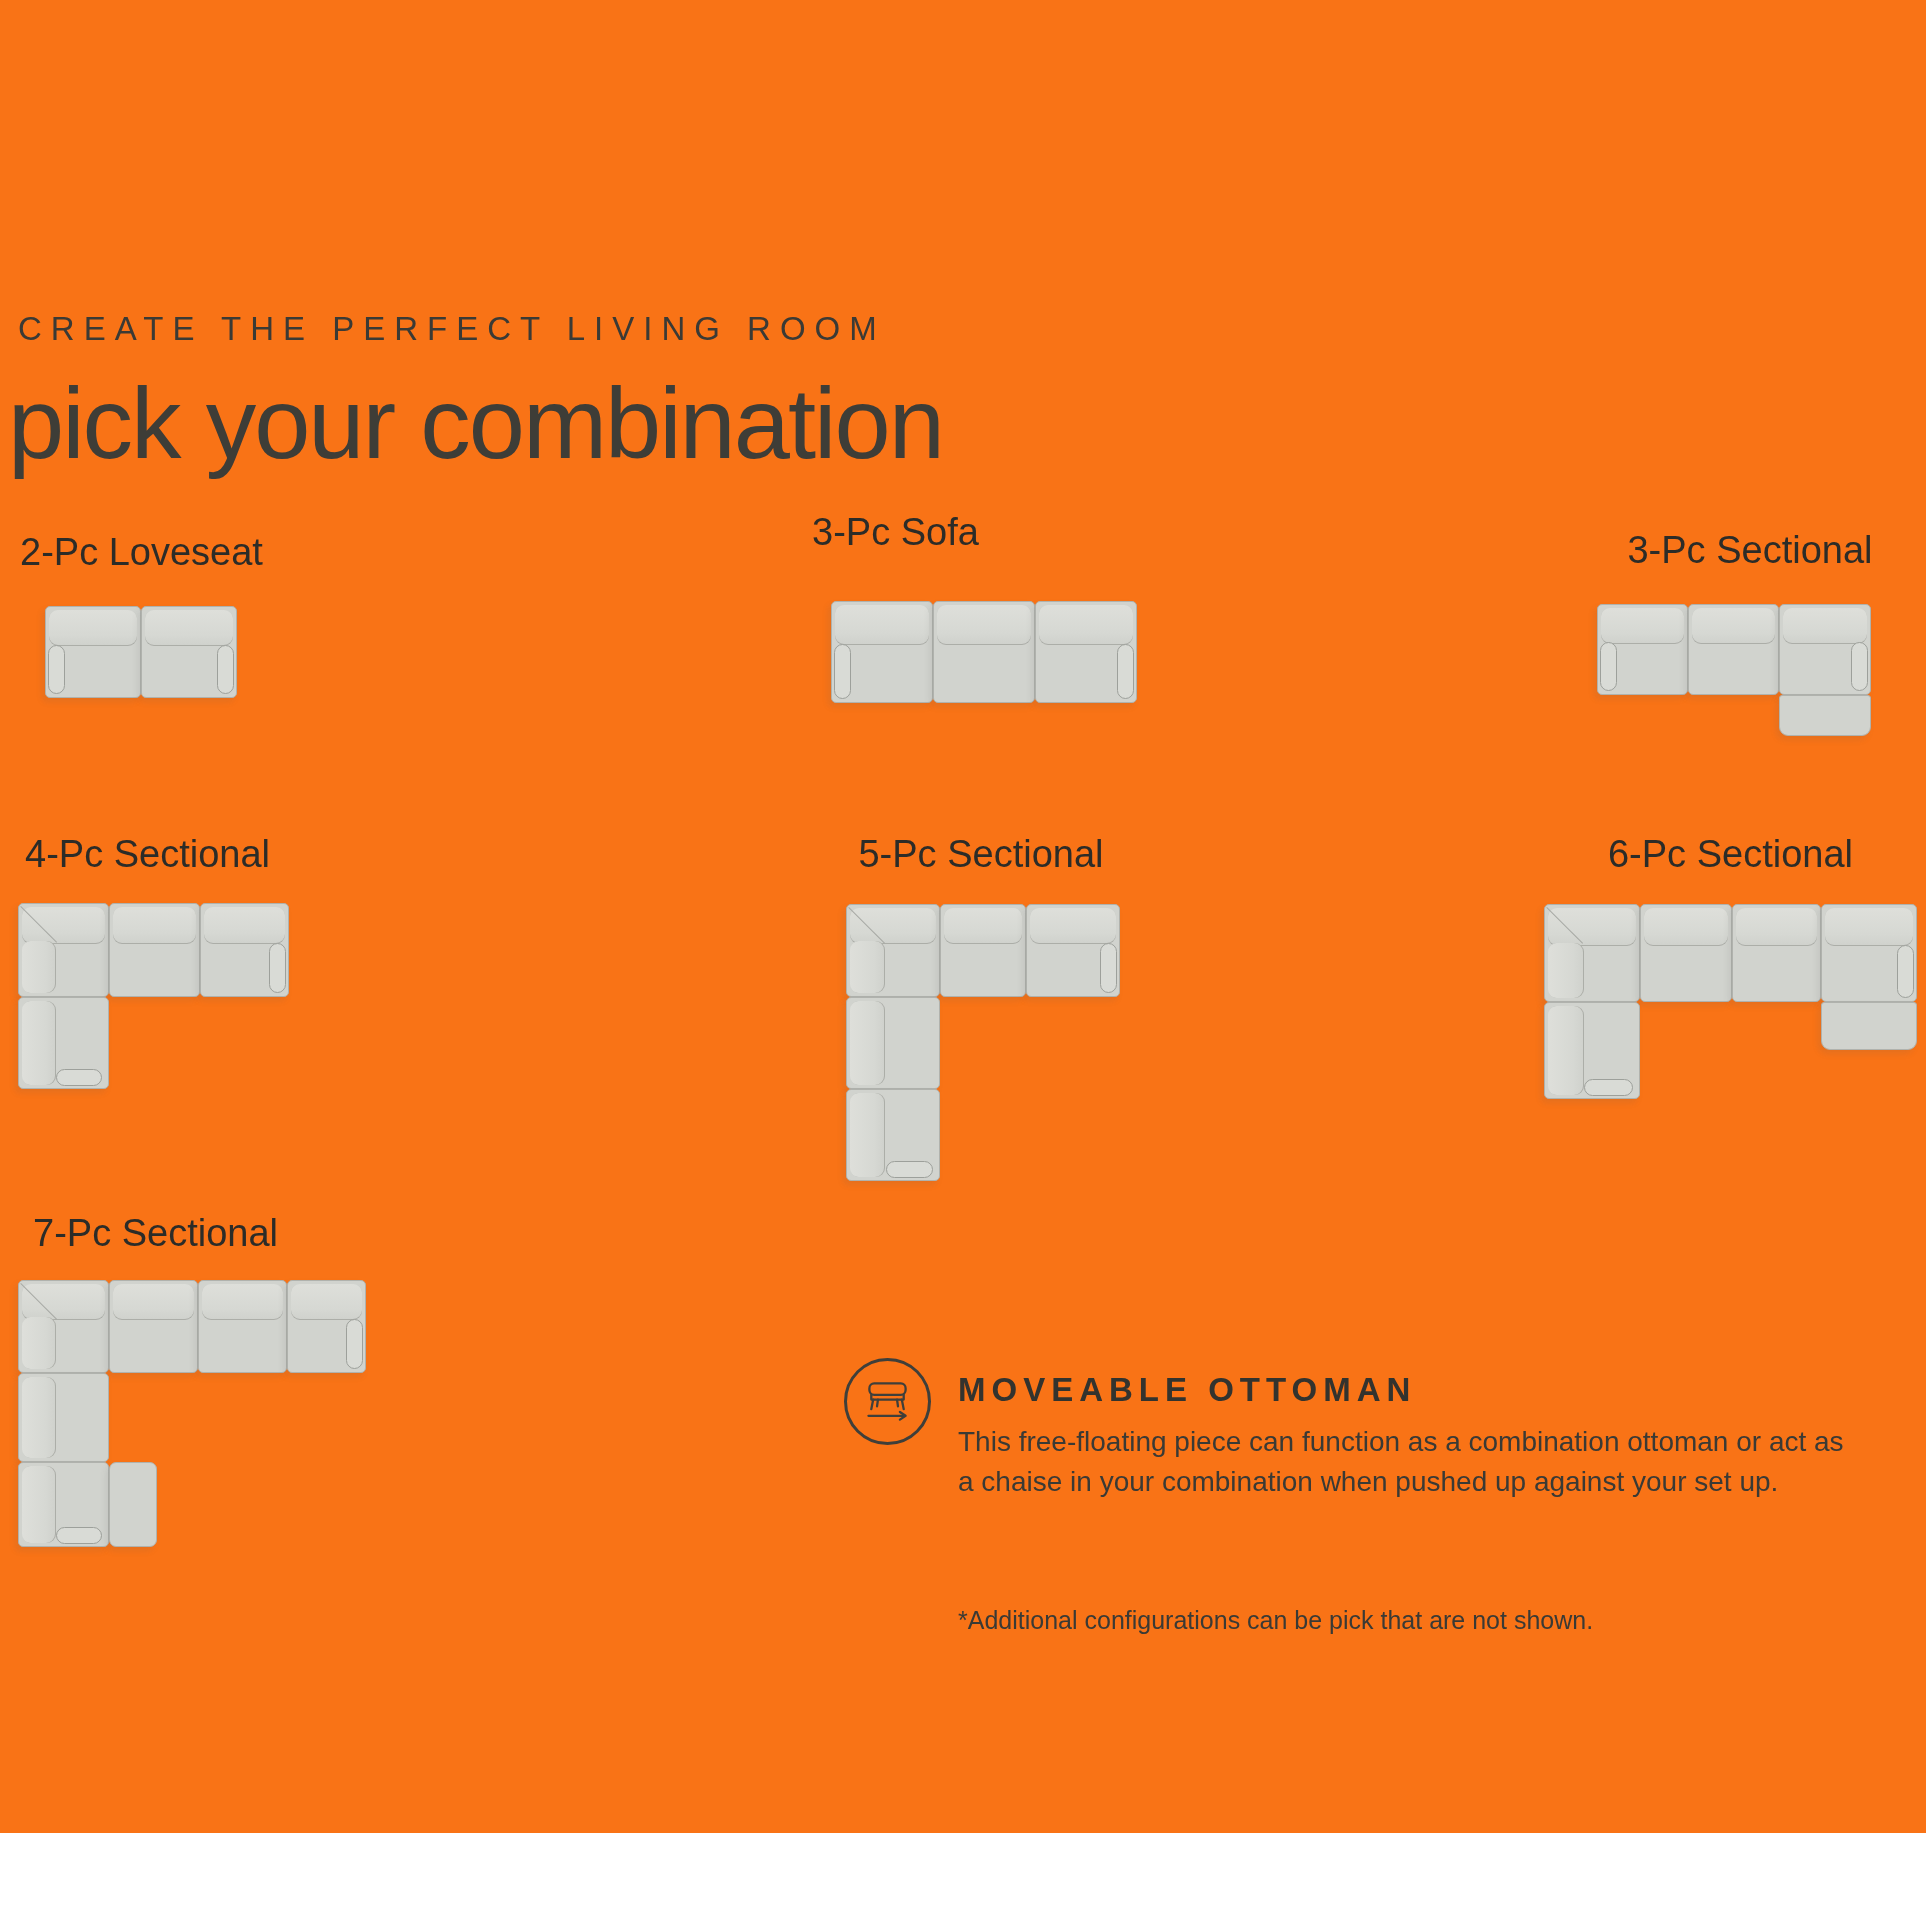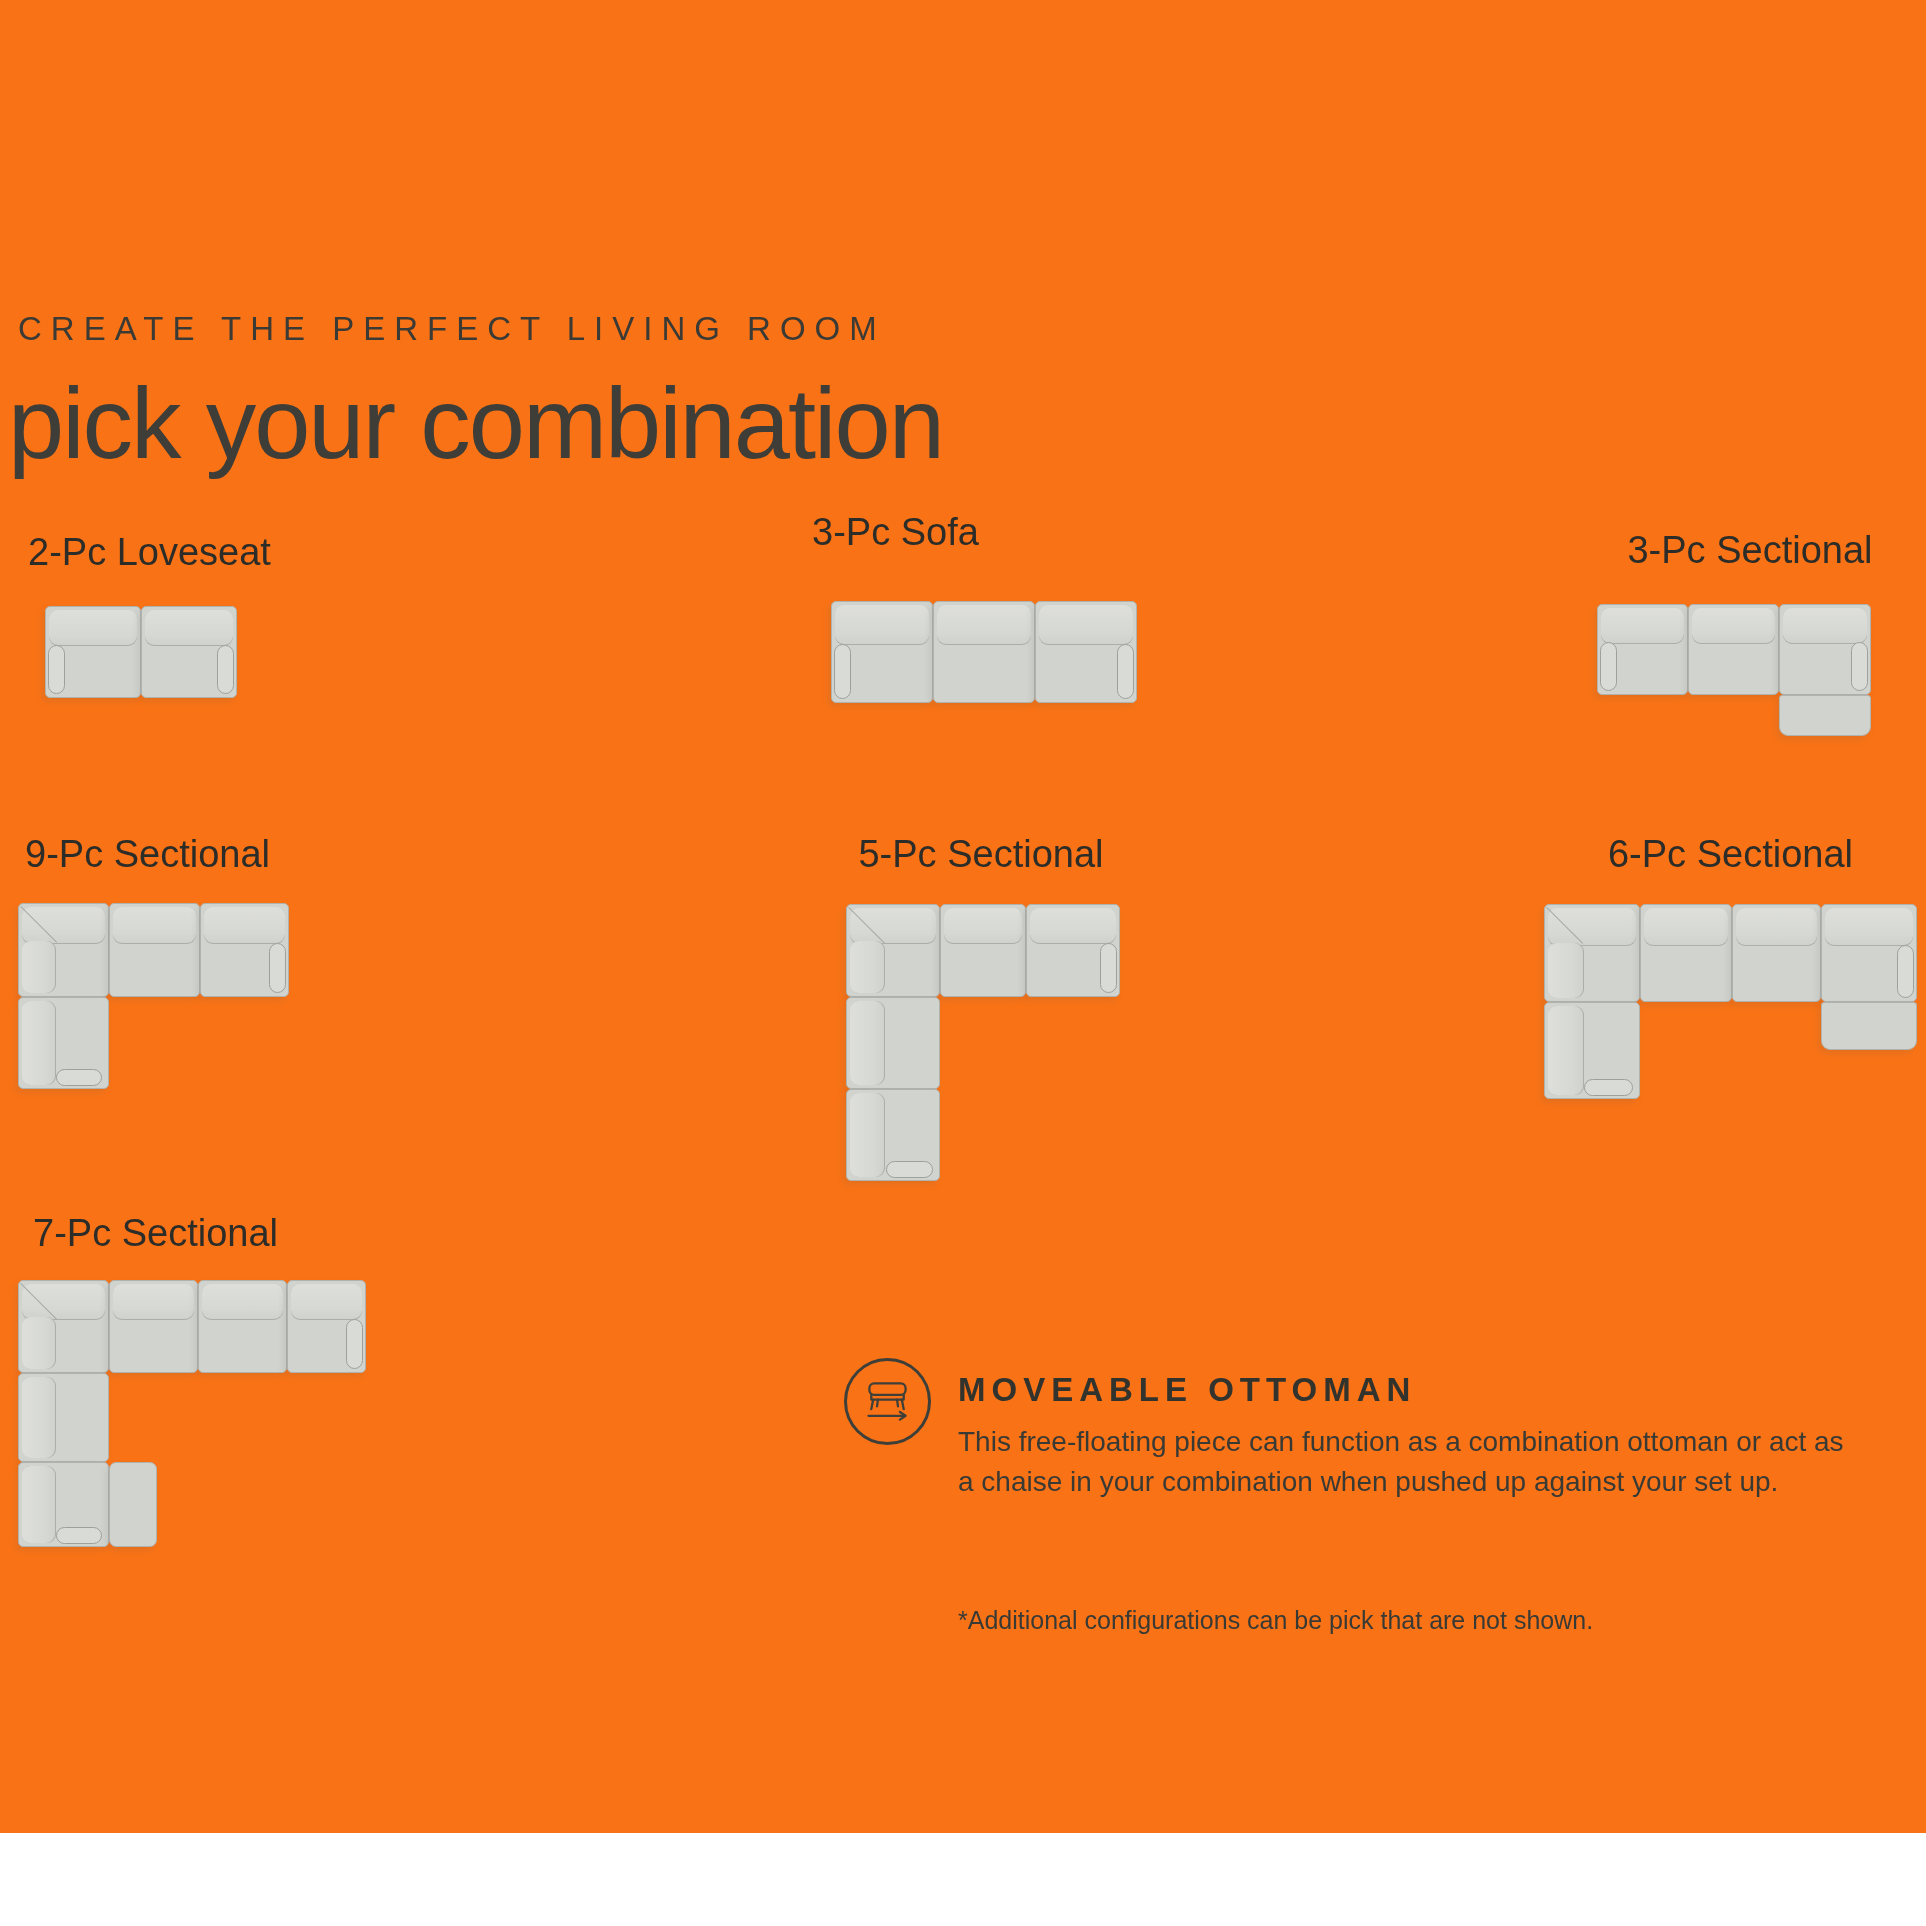--- a/index.html
+++ b/index.html
@@ -5,21 +5,21 @@
   html,body{margin:0;padding:0;background:#ffffff;}
   .page{position:relative;width:1927px;height:1833px;background:#f97316;overflow:hidden;
         font-family:"Liberation Sans", sans-serif;}
 
   .eyebrow{position:absolute;left:18px;top:310px;font-size:33px;letter-spacing:9px;
            color:#3b3a35;white-space:nowrap;}
   .heading{position:absolute;left:8px;top:366px;margin:0;font-size:101px;font-weight:normal;
            letter-spacing:-2px;color:#3e3d37;white-space:nowrap;}
 
   .combo-label{position:absolute;font-size:38px;color:#2c2c28;white-space:nowrap;}
-  .lab0{left:28px;top:531px;}
+  .lab0{left:20px;top:531px;}
   .lab1{left:812px;top:511px;width:307px;text-align:left;}
   .lab2{left:1613px;top:529px;width:274px;text-align:center;}
   .lab3{left:25px;top:833px;}
   .lab4{left:844px;top:833px;width:274px;text-align:center;}
   .lab5{left:1544px;top:833px;width:373px;text-align:center;}
   .lab6{left:33px;top:1212px;}
 
   .combo-figure{position:absolute;}
   .piece{position:absolute;box-sizing:border-box;background:#d1d3ce;
          border:1px solid #b0b2ad;border-radius:5px;
@@ -55,21 +55,21 @@
 <body>
 
 <div class="page">
 
   <div class="eyebrow">CREATE THE PERFECT LIVING ROOM</div>
   <h1 class="heading">pick your combination</h1>
 
   <div class="combo-label lab0">2-Pc Loveseat</div>
   <div class="combo-label lab1">3-Pc Sofa</div>
   <div class="combo-label lab2">3-Pc Sectional</div>
-  <div class="combo-label lab3">9-Pc Sectional</div>
+  <div class="combo-label lab3">4-Pc Sectional</div>
   <div class="combo-label lab4">5-Pc Sectional</div>
   <div class="combo-label lab5">6-Pc Sectional</div>
   <div class="combo-label lab6">7-Pc Sectional</div>
 
   <div class="combo-figure" style="left: 45px; top: 606px; width: 192px; height: 92px;">
       <div class="piece" style="left: 0px; top: 0px; width: 96px; height: 92px;">
         <div class="bk bk-top"></div>
         <div class="arm arm-l"></div>
       </div>
       <div class="piece" style="left: 96px; top: 0px; width: 96px; height: 92px;">

